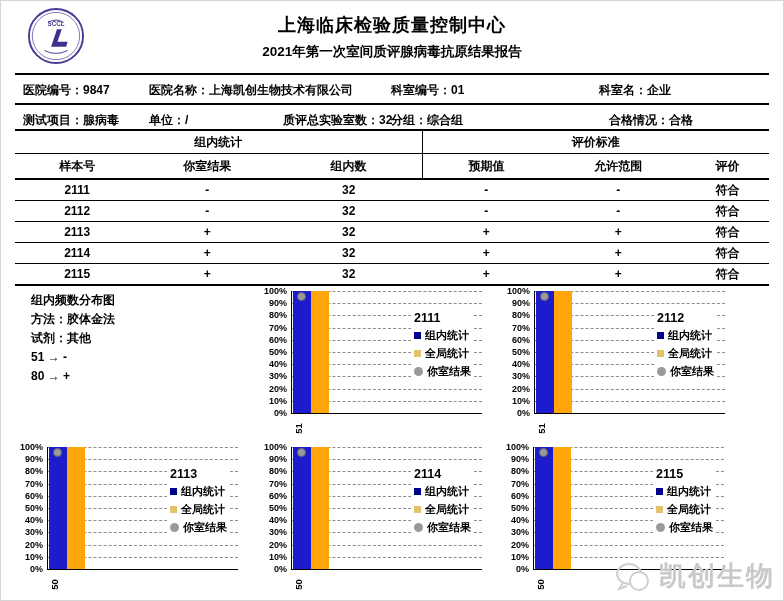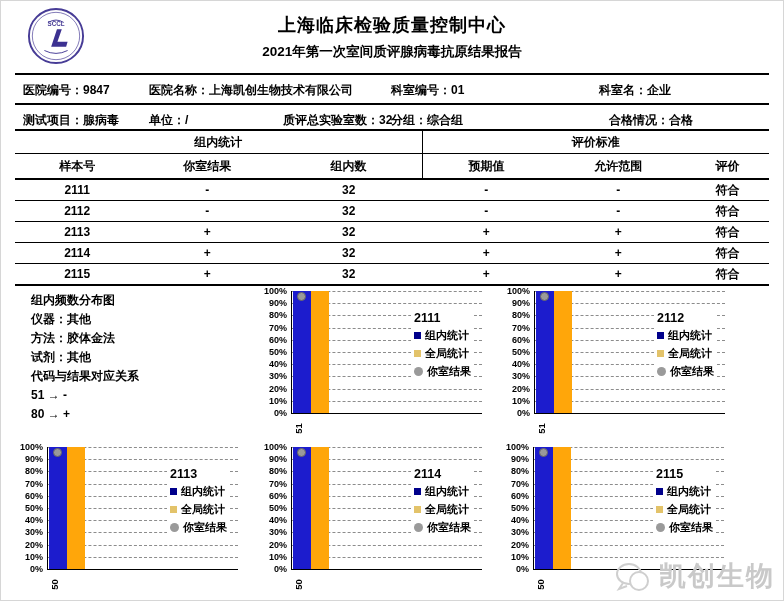--- a/index.html
+++ b/index.html
@@ -158,24 +158,22 @@
             <td>+</td>
             <td>符合</td>
           </tr>
         </tbody>
     </table>
   </div>
 
   <div class="charts" id="charts">
     <div class="freq-block" id="freq-block">
       <div class="fb-line">组内频数分布图</div>
-    <div class="fb-line">仪器：其他</div>
         <div class="fb-line">方法：胶体金法</div>
         <div class="fb-line">试剂：其他</div>
-        <div class="fb-line">代码与结果对应关系</div>
         <div class="fb-line">51 → -</div>
         <div class="fb-line">80 → +</div>
       </div>
   <div class="chart cpos0">
         <span class="ylab" style="bottom: 24px;">0%</span>
         <span class="ylab" style="bottom: 36.2px;">10%</span>
         <span class="ylab" style="bottom: 48.4px;">20%</span>
         <span class="ylab" style="bottom: 60.6px;">30%</span>
         <span class="ylab" style="bottom: 72.8px;">40%</span>
         <span class="ylab" style="bottom: 85px;">50%</span>

